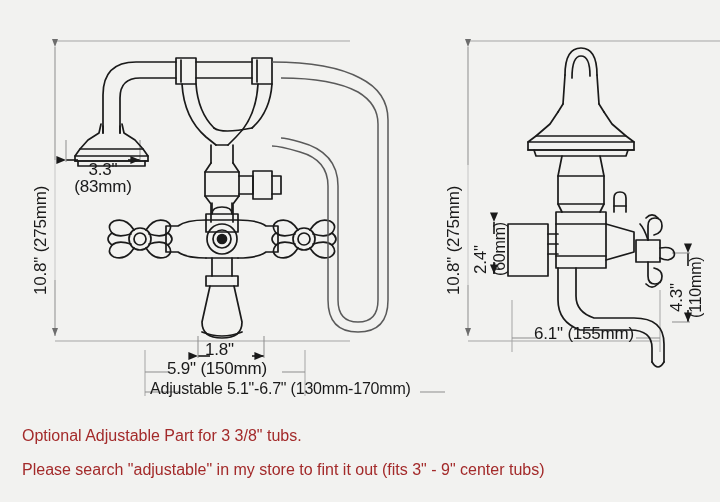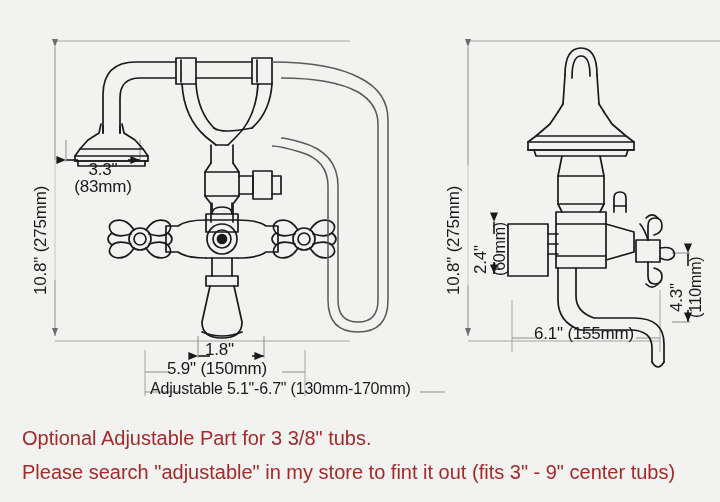--- a/index.html
+++ b/index.html
@@ -21,21 +21,21 @@
     white-space:nowrap;
     letter-spacing:-0.2px;
   }
   .dim-label.small{font-size:16px;}
   .rot90{transform-origin:0 0;transform:rotate(-90deg);}
   .center-two{text-align:center;line-height:1.0;}
 
   .note{
     position:absolute;
     color:#a32a2a;
-    font-size:20px;
+    font-size:16px;
     white-space:nowrap;
     letter-spacing:0px;
   }
 </style>
 </head>
 <body>
 
 <div id="stage">
 
   <svg class="svg-layer" viewBox="0 0 720 502">

